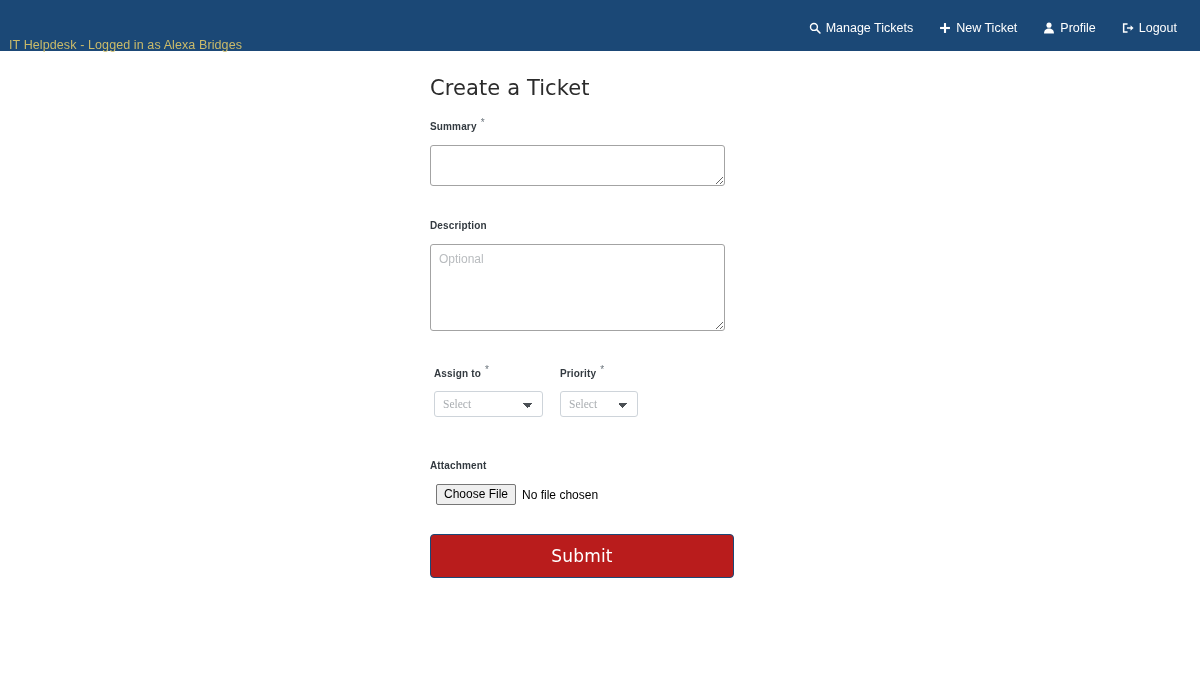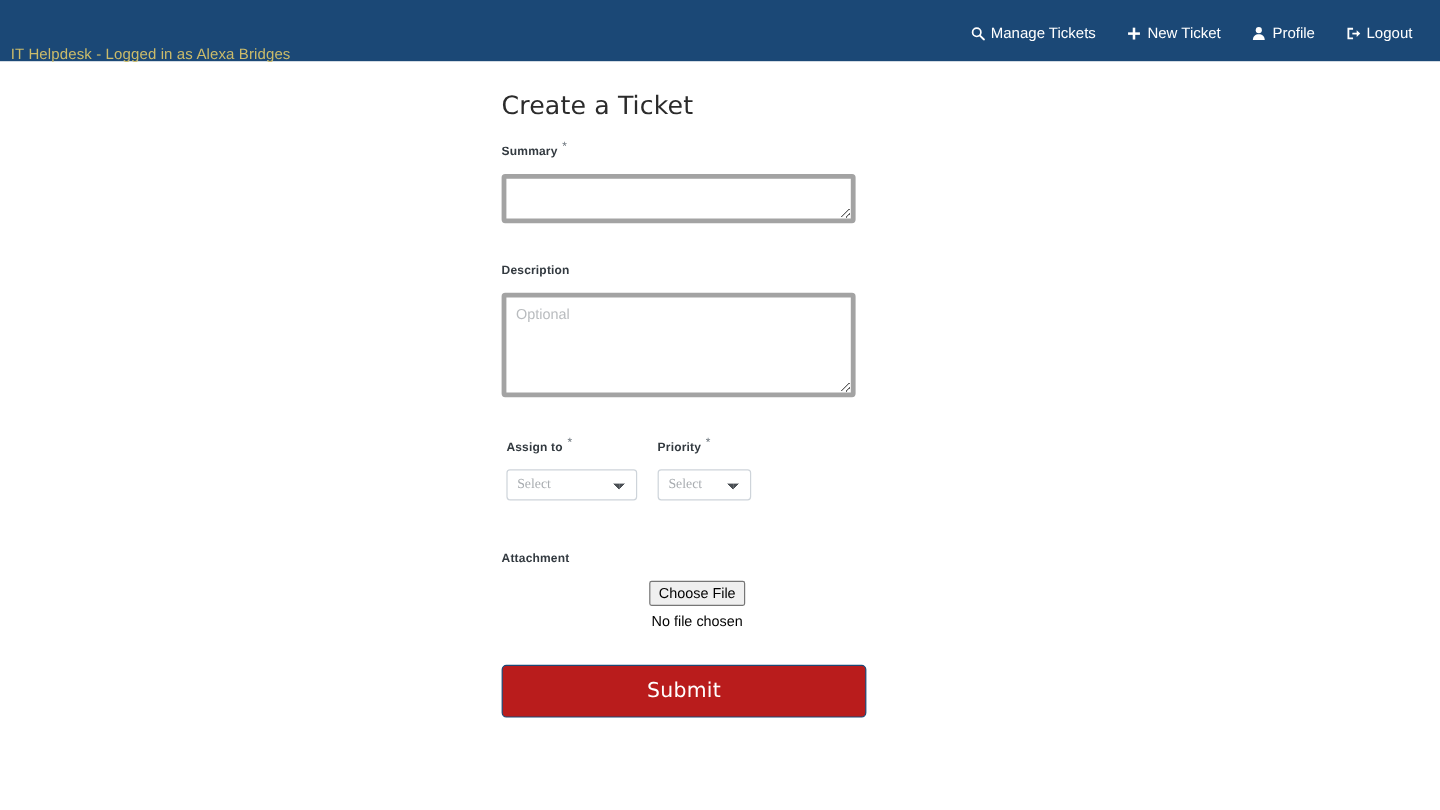--- a/index.html
+++ b/index.html
@@ -60,21 +60,21 @@
   .nav-link .nav-ico svg { display: block; }
 
   
   .page {
     position: relative;
     width: 1200px;
     height: 624px;
   }
   .form-wrap {
     position: absolute;
-    left: 418px;
+    left: 430px;
     top: 0;
     width: 320px;
   }
   .page-title {
     font-family: "DejaVu Sans", sans-serif;
     font-size: 21px;
     font-weight: 400;
     color: #2b2b2b;
     margin: 0;
     padding-top: 25px;
@@ -97,21 +97,21 @@
     margin-left: 4px;
     vertical-align: top;
     line-height: 1;
     position: relative;
     top: 2px;
   }
 
   textarea.tbox {
     display: block;
     width: 295px;
-    border: 4px solid #a3a3a3;
+    border: 1px solid #a3a3a3;
     border-radius: 3px;
     background: #fff;
     font-family: "Liberation Sans", sans-serif;
     font-size: 12px;
     color: #495057;
     padding: 6px 8px;
     outline: none;
     resize: vertical;
     line-height: 1.4;
   }
@@ -152,21 +152,20 @@
     background-repeat: no-repeat;
   }
   #assign-select { width: 109px; }
   #priority-select { width: 78px; }
 
   .file-row {
     display: flex;
     align-items: center;
     gap: 6px;
     margin-top: 11px;
-    flex-direction: column;
   }
   .choose-file-btn {
     font-family: "Liberation Sans", sans-serif;
     font-size: 12px;
     color: #000000;
     background: #efefef;
     border: 1px solid #767676;
     border-radius: 2px;
     padding: 2px 7px 3px 7px;
     line-height: 1.2;

